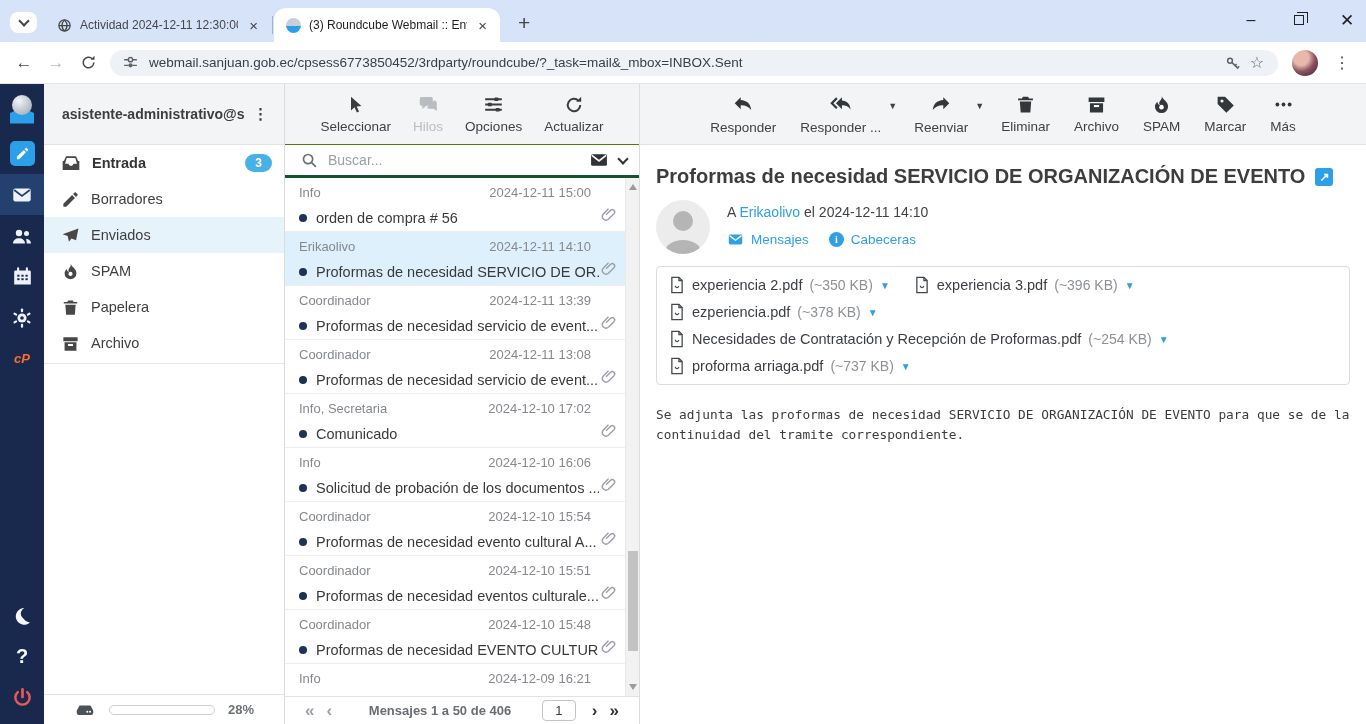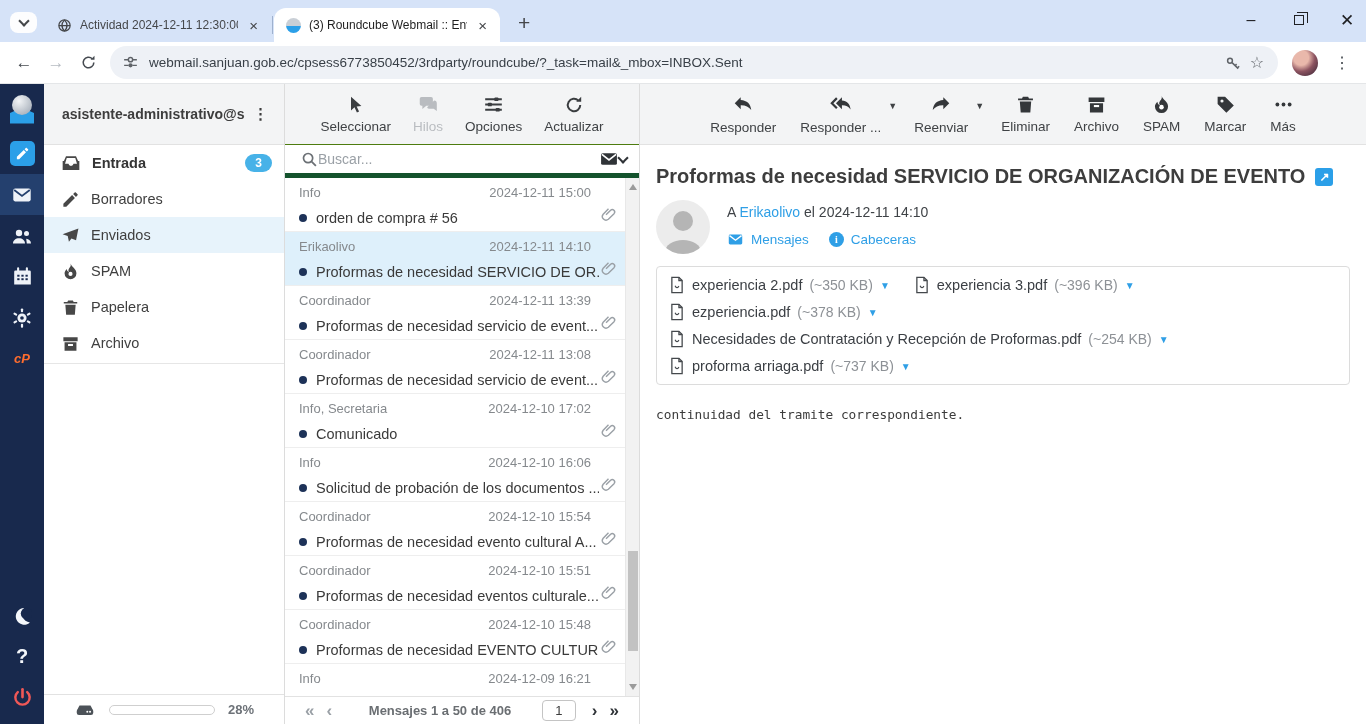--- a/index.html
+++ b/index.html
@@ -21,21 +21,21 @@
   .wincontrols { position:absolute; right:10px; top:0; height:40px; display:flex; align-items:center; gap:30px; }
   .winbtn { color:#202124; cursor:pointer; display:flex; align-items:center; justify-content:center; width:18px; height:18px; }
   .winbtn.min { font-size:16px; }
   .winbtn.close { font-size:17px; }
   .restore-glyph { width:10px; height:10px; border:1.5px solid #202124; position:relative; background:#d6e3f8; }
   .restore-glyph::before { content:""; position:absolute; left:2px; top:-4.5px; width:10px; height:10px; border:1.5px solid #202124; border-left:none; border-bottom:none; }
 
   .navbar { height:42px; background:#fff; display:flex; align-items:center; padding:0 8px; border-bottom:1px solid #e4e6e8; }
   .navbtn { width:32px; height:32px; border-radius:50%; display:flex; align-items:center; justify-content:center; color:#454a50; font-size:17px; cursor:pointer; }
   .navbtn.disabled { color:#b6bbc1; }
-  .urlbar { flex:1; height:33px; background:#eef1f6; border-radius:17px; display:flex; align-items:center; margin:0 6px; padding:0 6px 0 12px; }
+  .urlbar { flex:1; height:26px; background:#eef1f6; border-radius:17px; display:flex; align-items:center; margin:0 6px; padding:0 6px 0 12px; }
   .urltext { flex:1; font-size:13.5px; color:#394048; white-space:nowrap; overflow:hidden; margin-left:10px; }
   .urlicon { color:#5f6368; }
   .star { font-size:16px; color:#5f6368; padding:0 8px; cursor:pointer; }
   .browser-avatar { width:26px; height:26px; border-radius:50%; margin:0 8px; background:radial-gradient(circle at 35% 30%, #e9b8ab 0 30%, #8c5360 55%, #2e2030 100%); cursor:pointer; }
   .menu-dots { font-size:16px; color:#454a50; padding:0 8px; cursor:pointer; letter-spacing:0; }
 
   
   .app { display:flex; height:640px; }
 
   
@@ -67,21 +67,21 @@
   .quota-track { width:106px; height:10px; border:1px solid #cfcfcf; border-radius:6px; background:#fff; overflow:hidden; }
   .quota-fill { height:100%; width:28%; background:#74bde8; border-radius:6px; }
   .quota-label { font-size:13px; font-weight:700; color:#6d7control278; color:#6d7278; }
 
   
   .listpane { width:355px; border-right:1px solid #dcdcdc; display:flex; flex-direction:column; flex:none; background:#fff; }
   .ltoolbar { height:61px; background:#f3f4f5; border-bottom:1px solid #4d7c0f; display:flex; align-items:center; justify-content:center; gap:8px; flex:none; }
   .tbtn { display:flex; flex-direction:column; align-items:center; gap:4px; font-size:13.5px; color:#3f4245; padding:0 7px; cursor:pointer; }
   .tbtn svg { color:#3a3d40; }
   .tbtn.disabled, .tbtn.disabled svg { color:#b9bcc0; }
-  .searchrow { height:33px; border-bottom:5px solid #14532d; display:flex; align-items:center; gap:0; padding:0 12px 0 16px; flex:none; }
+  .searchrow { height:33px; border-bottom:3px solid #14532d; display:flex; align-items:center; gap:10px; padding:0 12px 0 16px; flex:none; }
   .searchrow svg { color:#6b7075; flex:none; }
   .search-input { flex:1; border:none; outline:none; background:transparent; font-size:14px; color:#3c3c3c; font-family:"Liberation Sans",sans-serif; min-width:0; }
   .search-input::placeholder { color:#9aa0a6; }
   .scope-env { color:#2f3337 !important; }
   .rows { flex:1; overflow:hidden; position:relative; }
   .mrow { height:54px; padding:7px 40px 0 14px; border-bottom:1px solid #eeeeee; position:relative; cursor:pointer; }
   .mrow.selected { background:#def0fb; }
   .l1 { display:flex; justify-content:space-between; font-size:13px; color:#85898d; height:21px; padding-right:8px; }
   .l2 { display:flex; align-items:center; gap:9px; font-size:14.5px; color:#3a3a3a; height:24px; }
   .udot { width:8px; height:8px; border-radius:50%; background:#1d3258; flex:none; }
@@ -674,17 +674,18 @@
               <path d="M15 2v5h5" fill="none" stroke="currentColor" stroke-width="2"></path>
               <path d="M9 15c1.8 4 4.2 4 6 .8" fill="none" stroke="currentColor" stroke-width="1.8"></path>
             </svg>
           <span class="aname">proforma arriaga.pdf</span>
           <span class="asize">(~737 KB)</span>
           <span class="acaret">▼</span>
         </span>
       </div>
 
       <div class="mailbody">
+        <div>Se adjunta las proformas de necesidad SERVICIO DE ORGANIZACIÓN DE EVENTO para que se de la</div>
         <div>continuidad del tramite correspondiente.</div>
       </div>
     </div>
   </div>
 </div>
 
 </body></html>

